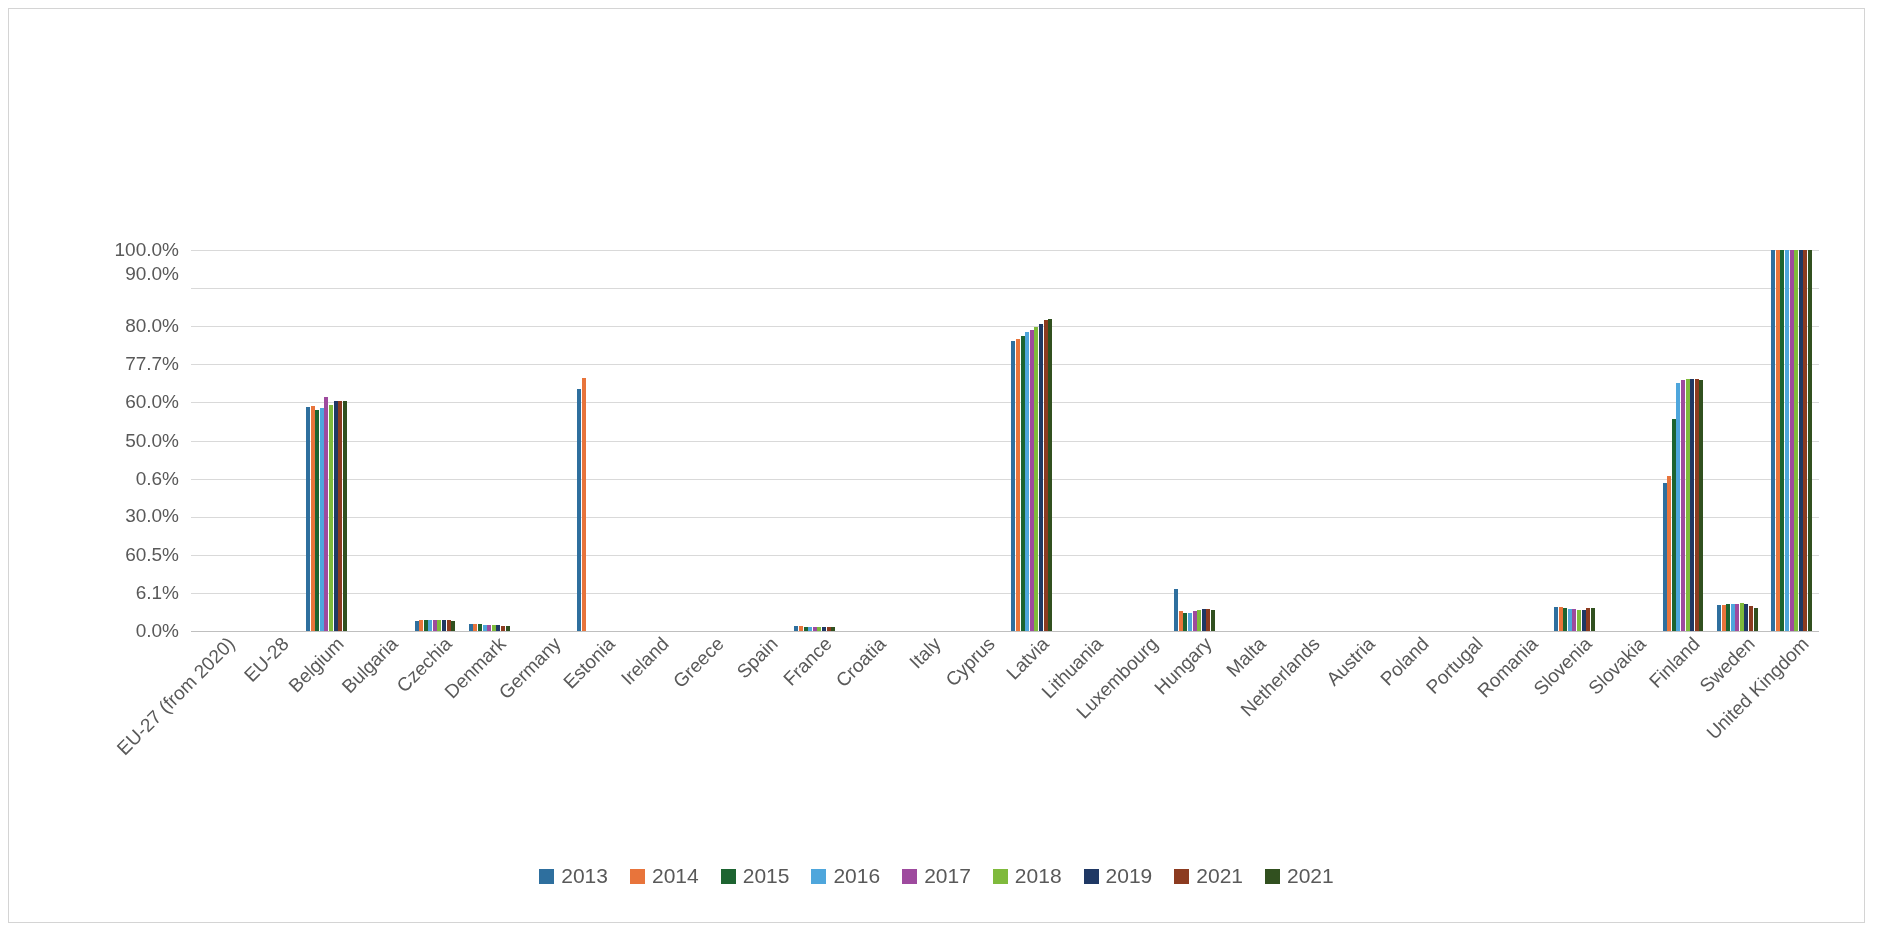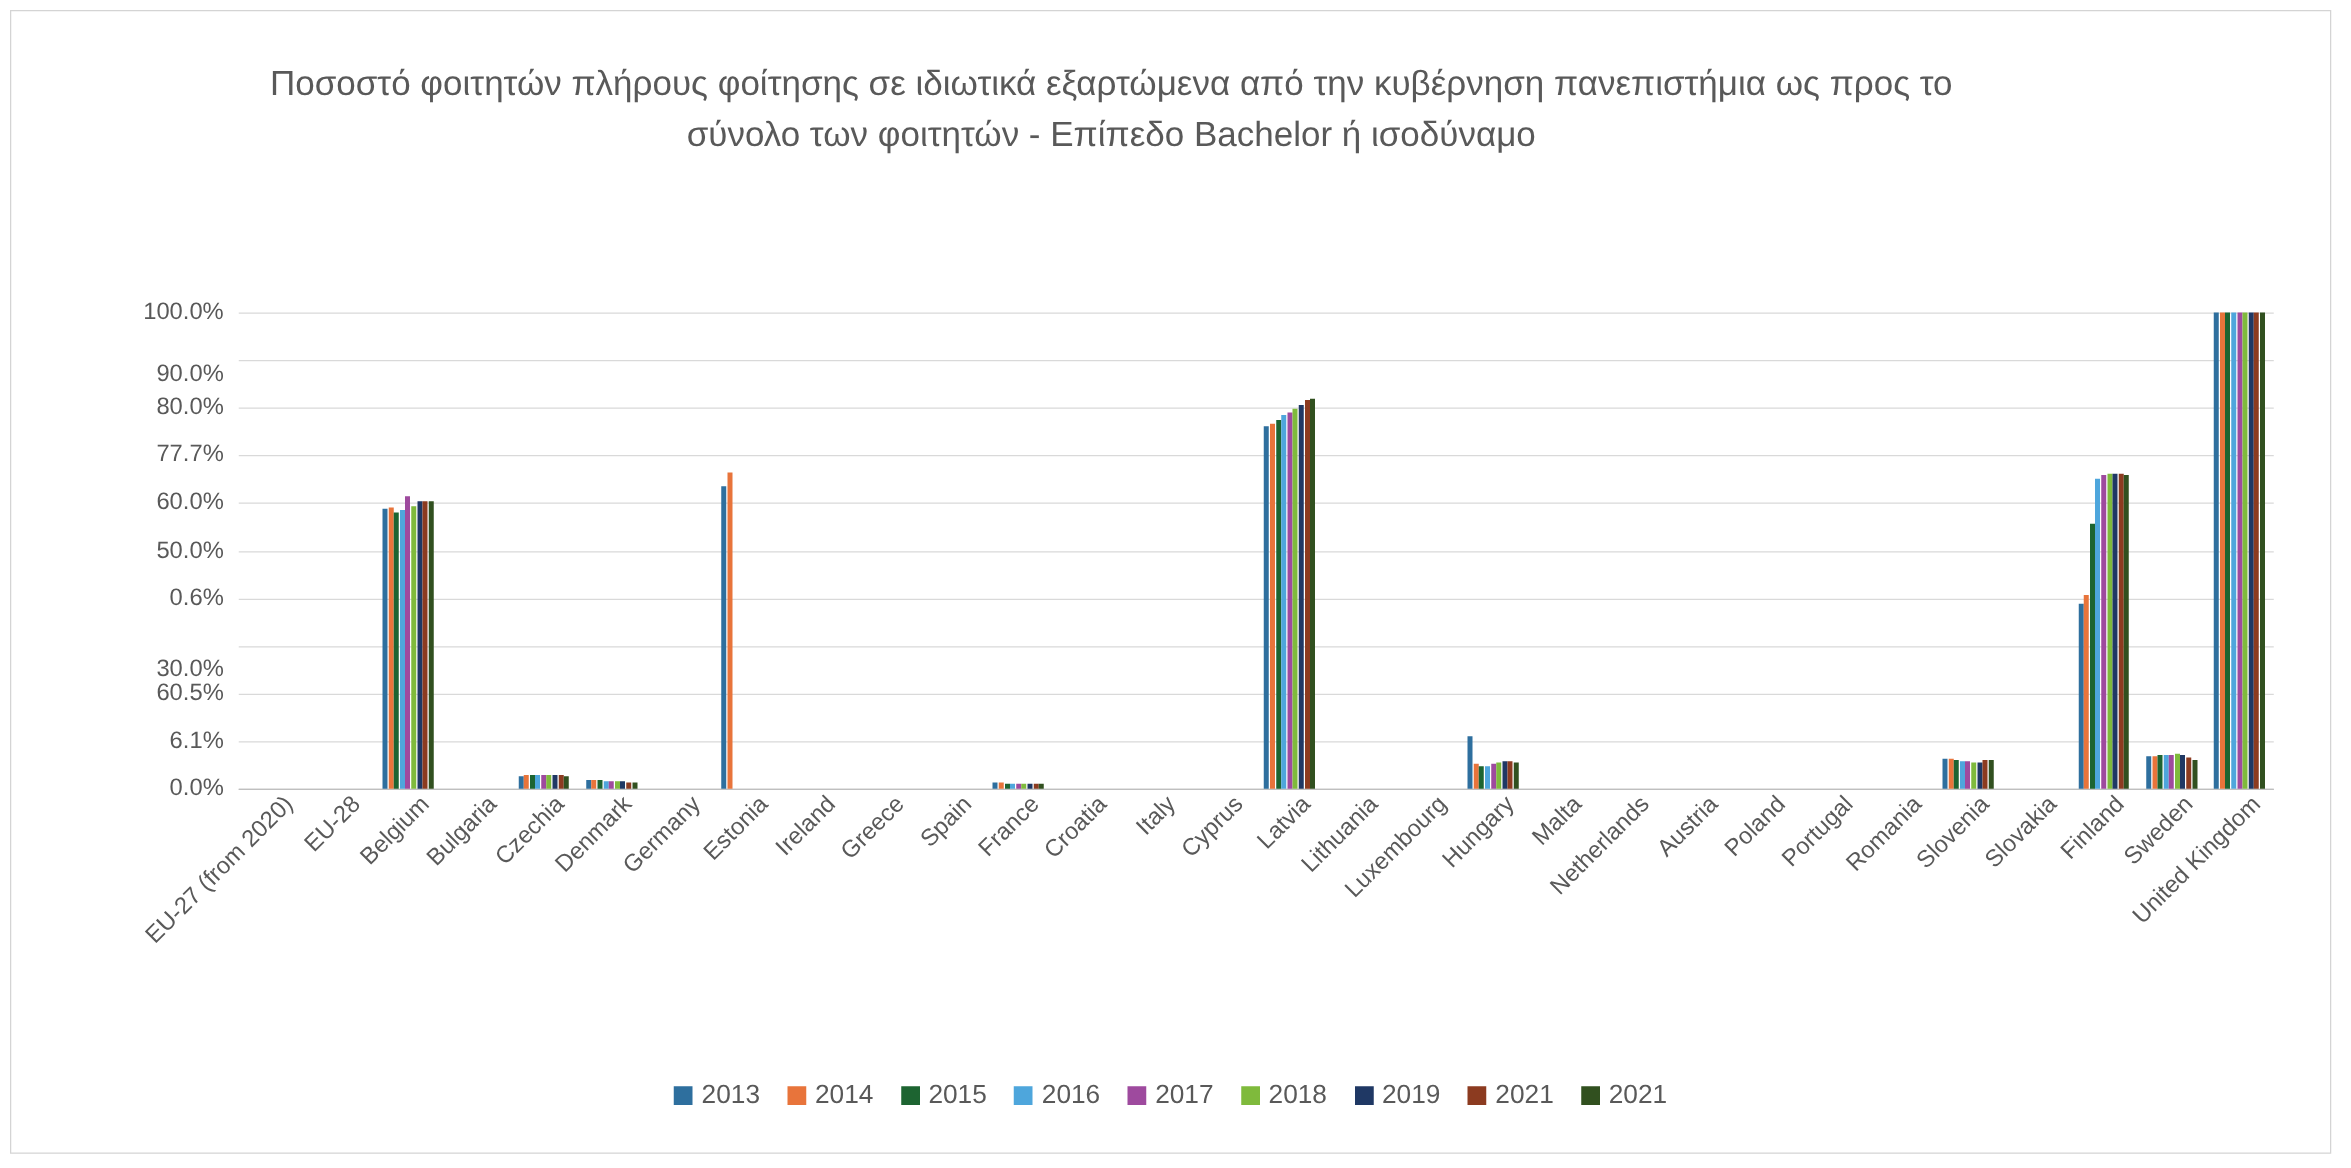--- a/index.html
+++ b/index.html
@@ -138,35 +138,34 @@
   .legend-text {
     font-size: 21px;
     color: #595959;
   }
 </style>
 </head>
 <body>
 
 <div id="chart-frame">
 
-  <div id="chart-title">Ποσοστό φοιτητών πλήρους φοίτησης σε ιδιωτικά εξαρτώμενα από την κυβέρνηση πανεπιστήμια ως προς το σύνολο των φοιτητών - Επίπεδο Bachelor ή ισοδύναμο</div>
 
   <div id="plot-wrap">
 
     <div id="y-axis-labels">
         <div class="y-label" style="top: 622px;">0.0%</div>
         <div class="y-label" style="top: 583.9px;">6.1%</div>
         <div class="y-label" style="top: 545.8px;">60.5%</div>
-        <div class="y-label" style="top: 527px;">30.0%</div>
+        <div class="y-label" style="top: 507px;">30.0%</div>
         <div class="y-label" style="top: 469.6px;">0.6%</div>
         <div class="y-label" style="top: 431.5px;">50.0%</div>
         <div class="y-label" style="top: 393.4px;">60.0%</div>
         <div class="y-label" style="top: 355.3px;">77.7%</div>
         <div class="y-label" style="top: 317.2px;">80.0%</div>
-        <div class="y-label" style="top: 291px;">90.0%</div>
+        <div class="y-label" style="top: 265px;">90.0%</div>
         <div class="y-label" style="top: 241px;">100.0%</div>
       </div>
 
     <div id="grid">
         <div class="grid-line" style="top: 381px; background: rgb(191, 191, 191);"></div>
         <div class="grid-line" style="top: 342.9px;"></div>
         <div class="grid-line" style="top: 304.8px;"></div>
         <div class="grid-line" style="top: 266.7px;"></div>
         <div class="grid-line" style="top: 228.6px;"></div>
         <div class="grid-line" style="top: 190.5px;"></div>

